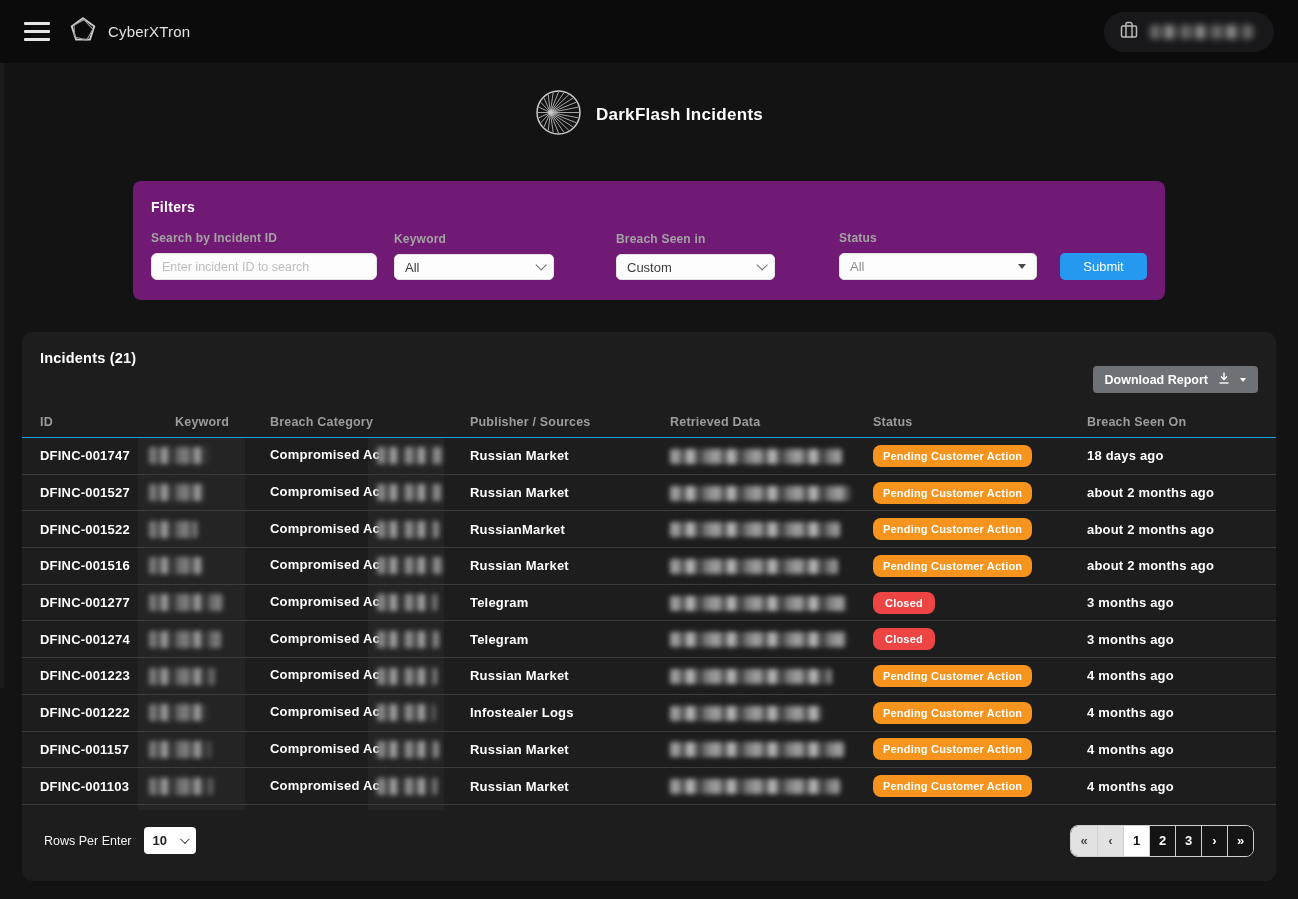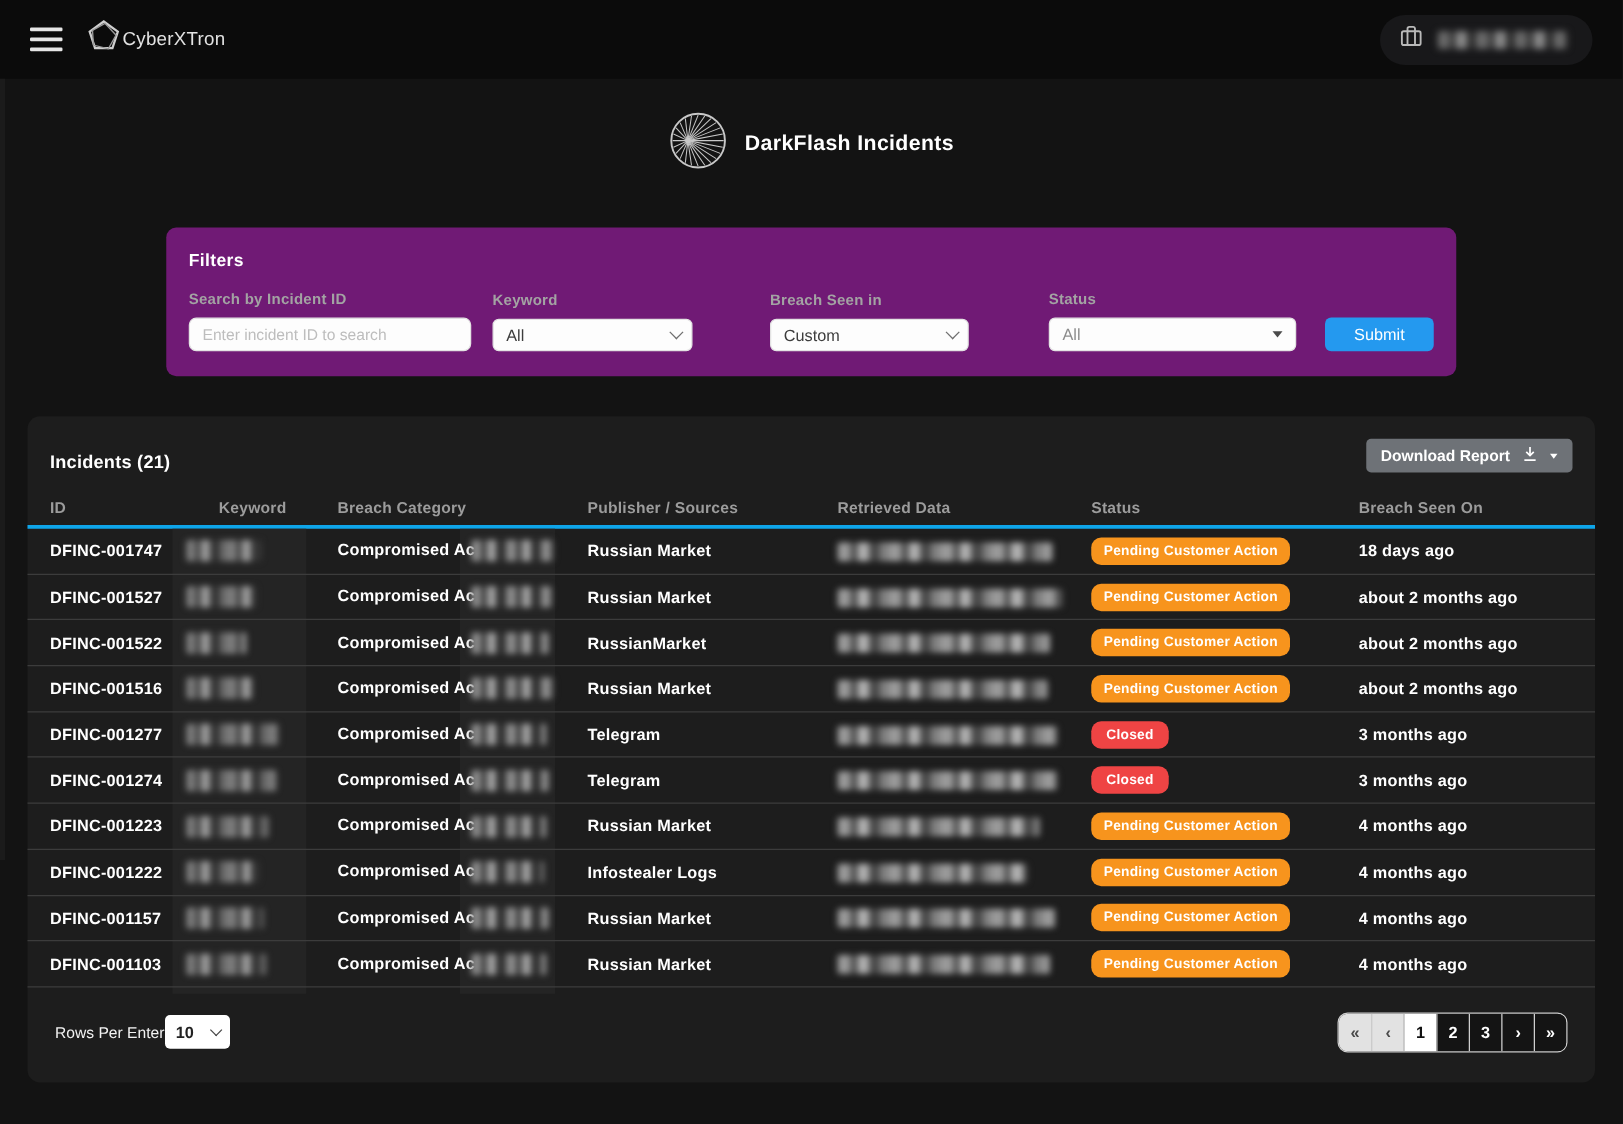--- a/index.html
+++ b/index.html
@@ -6,21 +6,21 @@
   html,body { width:1298px; height:899px; overflow:hidden; background:#131313;
     font-family:"Liberation Sans", sans-serif; }
   .dots { background-image: radial-gradient(circle, rgba(255,255,255,0.045) 1px, transparent 1.3px);
     background-size: 9px 9px; }
 
   
   .topbar { height:63px; background:#0b0b0b; display:flex; align-items:center; padding:0 24px; }
   .hamburger { width:26px; cursor:pointer; display:flex; flex-direction:column; gap:5px; }
   .hamburger span { display:block; height:3px; background:#e6e6e6; border-radius:1px; }
   .brand-logo { margin-left:18px; }
-  .brand-name { color:#e2e2e2; font-size:15px; letter-spacing:.2px; }
+  .brand-name { color:#e2e2e2; font-size:15px; margin-left:10px; letter-spacing:.2px; }
   .org-badge { margin-left:auto; height:40px; background:#18181a; border-radius:20px;
     display:flex; align-items:center; padding:0 20px 0 14px; gap:10px; min-width:168px; }
   .blur-chip { height:14px; border-radius:2px; filter:blur(3px);
     background:repeating-linear-gradient(90deg,#6b6b6b 0 9px,#3c3c3c 9px 15px,#8a8a8a 15px 24px,#2e2e2e 24px 31px); }
   .org-badge .blur-chip { width:104px; }
 
   .left-sliver { position:absolute; left:0; top:63px; width:4px; height:625px; background:#1b1b1b; }
 
   
   .page-head { display:flex; align-items:center; justify-content:center; gap:14px; margin-top:26px; }
@@ -41,30 +41,30 @@
   .dd-value.muted { color:#8d8d8d; }
   .chev { width:8px; height:8px; border-right:1.6px solid #6f6f6f; border-bottom:1.6px solid #6f6f6f;
     transform:rotate(45deg) translateY(-3px); }
   .caret-dn { width:0; height:0; border-left:4px solid transparent; border-right:4px solid transparent;
     border-top:5px solid #4a4a4a; }
   .btn-submit { width:88px; height:27px; background:#2499ef; color:#fff; border:none; border-radius:5px;
     font-size:13px; cursor:pointer; font-family:"Liberation Sans",sans-serif; }
 
   
   .table-card { width:1254px; margin:32px auto 0; background:#1d1d1d; border-radius:10px; padding:18px 0 16px; }
-  .card-head { display:flex; align-items:flex-end; padding:0 18px 14px 18px; }
+  .card-head { display:flex; align-items:flex-start; padding:0 18px 14px 18px;flex-direction:column; }
   .card-title { color:#ffffff; font-size:14.5px; font-weight:bold; letter-spacing:.2px; }
   .btn-download { margin-left:auto; height:27px; background:#6e7277; color:#fff; border:none; border-radius:4px;
     font-size:12.5px; font-weight:bold; padding:0 12px; display:flex; align-items:center; gap:9px; cursor:pointer;
     font-family:"Liberation Sans",sans-serif; }
   .btn-download .caret-dn { border-top-color:#fff; border-left-width:3.5px; border-right-width:3.5px; border-top-width:4.5px; }
 
   .tgrid { display:grid; grid-template-columns:135px 95px 200px 200px 203px 214px 1fr; align-items:center;
     padding:0 18px; }
-  .thead { height:31px; border-bottom:3px solid #0ea5e9; }
+  .thead { height:31px; border-bottom:1px solid #0ea5e9; }
   .th { color:#9c9c9c; font-size:12.5px; font-weight:bold; letter-spacing:.2px; }
 
   .rows-wrap { position:relative; }
   .v-strip { position:absolute; top:0; bottom:-5px; background:#242424; z-index:1; }
   .strip-keyword { left:116px; width:107px; }
   .strip-breach { left:346px; width:76px; }
   .t-row { height:36.7px; border-bottom:1px solid #3c3c3c; position:relative; z-index:2; }
   .cell { color:#fff; font-size:13px; font-weight:bold; letter-spacing:.2px; white-space:nowrap; }
   .blurblock { display:inline-block; height:17px; border-radius:2px; filter:blur(2.6px); z-index:3;
     background:repeating-linear-gradient(90deg,#7d7d7d 0 7px,#474747 7px 12px,#9a9a9a 12px 19px,#353535 19px 27px,#6a6a6a 27px 33px); }
@@ -75,21 +75,21 @@
   .rblur { height:15px; vertical-align:middle;
     background:repeating-linear-gradient(90deg,#9a9a9a 0 10px,#555 10px 16px,#b0b0b0 16px 25px,#4a4a4a 25px 34px,#808080 34px 41px); }
   .badge { display:inline-block; color:#fff; font-size:11px; font-weight:bold; border-radius:8px;
     padding:5px 10px; letter-spacing:.2px; }
   .badge.pending { background:#f7941d; }
   .badge.closed  { background:#ef4444; padding:5px 12px; }
 
   
   .tfoot { display:flex; align-items:center; padding:20px 22px 8px 22px; }
   .rpp-label { color:#f2f2f2; font-size:12.5px; }
-  .rpp-select { width:52px; height:27px; background:#fff; border-radius:4px;
+  .rpp-select { margin-left:12px; width:52px; height:27px; background:#fff; border-radius:4px;
     display:flex; align-items:center; justify-content:space-between; padding:0 9px; cursor:pointer; }
   .rpp-select .val { font-size:13px; color:#222; font-weight:bold; }
   .rpp-select .chev { transform:rotate(45deg) translateY(-2px); width:7px; height:7px; border-color:#444; }
   .pager { margin-left:auto; display:flex; border:1px solid #cfcfcf; border-radius:8px; overflow:hidden; }
   .pg { width:26px; height:30px; border:none; border-left:1px solid #cfcfcf; font-size:13px; cursor:pointer;
     font-family:"Liberation Sans",sans-serif; font-weight:bold; }
   .pg:first-child { border-left:none; }
   .pg.light { background:#e2e2e2; color:#4a4a4a; }
   .pg.active { background:#ffffff; color:#111; }
   .pg.dark { background:#141414; color:#fff; }

